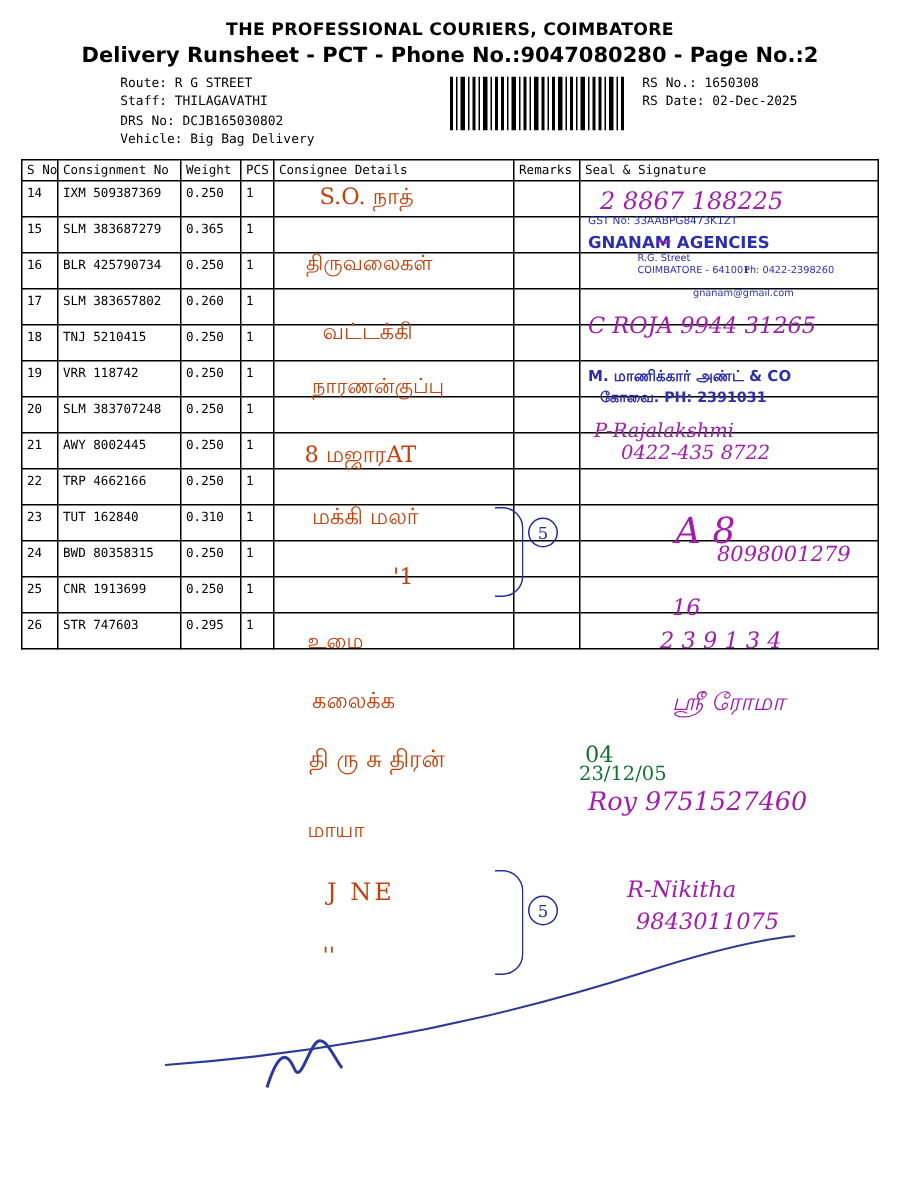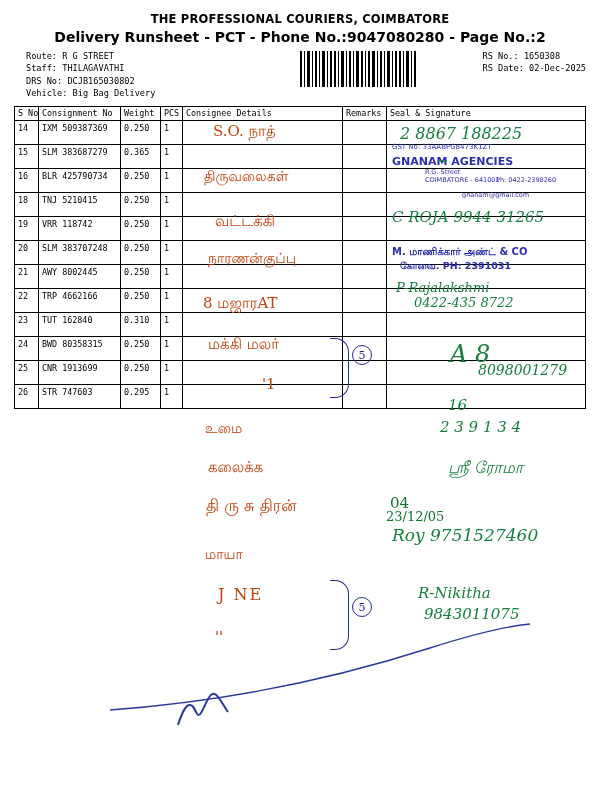--- a/index.html
+++ b/index.html
@@ -32,21 +32,21 @@
   }
   .subtitle {
     text-align: center;
     font-family: "DejaVu Sans", sans-serif;
     font-weight: bold;
     font-size: 14px;
     margin-top: 3px;
   }
   .meta {
     display: flex;
-    justify-content: space-between;
+    justify-content: center;
     margin-top: 5px;
     font-size: 8.6px;
     line-height: 1.45;
   }
   .meta-left {
     width: 232px;
     padding-left: 12px;
     box-sizing: border-box;
   }
   .meta-left div { white-space: nowrap; }
@@ -102,21 +102,21 @@
     height: 800px;
     pointer-events: none;
   }
   .hw {
     position: absolute;
     font-family: "DejaVu Serif", serif;
     color: #1b2f8a;
     white-space: nowrap;
   }
   .hw.blue  { color: #c2410c; }
-  .hw.dark  { color: #15803d; }
+  .hw.dark  { color: #a21caf; }
   .hw.green { color: #12722e; }
   .hw.ital  { font-style: italic; }
   .stamp {
     position: absolute;
     color: #2a2fb0;
     font-family: "DejaVu Sans", sans-serif;
     white-space: nowrap;
   }
   .bracket {
     position: absolute;
@@ -247,20 +247,29 @@
       <tr>
         <td class="c-sno">16</td>
         <td class="c-cn">BLR 425790734</td>
         <td class="c-weight">0.250</td>
         <td class="c-pcs">1</td>
         <td class="c-cons"></td>
         <td class="c-remarks"></td>
         <td class="c-seal"></td>
       </tr>
       <tr>
+        <td class="c-sno">17</td>
+        <td class="c-cn">SLM 383657802</td>
+        <td class="c-weight">0.260</td>
+        <td class="c-pcs">1</td>
+        <td class="c-cons"></td>
+        <td class="c-remarks"></td>
+        <td class="c-seal"></td>
+      </tr>
+      <tr>
         <td class="c-sno">18</td>
         <td class="c-cn">TNJ 5210415</td>
         <td class="c-weight">0.250</td>
         <td class="c-pcs">1</td>
         <td class="c-cons"></td>
         <td class="c-remarks"></td>
         <td class="c-seal"></td>
       </tr>
       <tr>
         <td class="c-sno">19</td>

